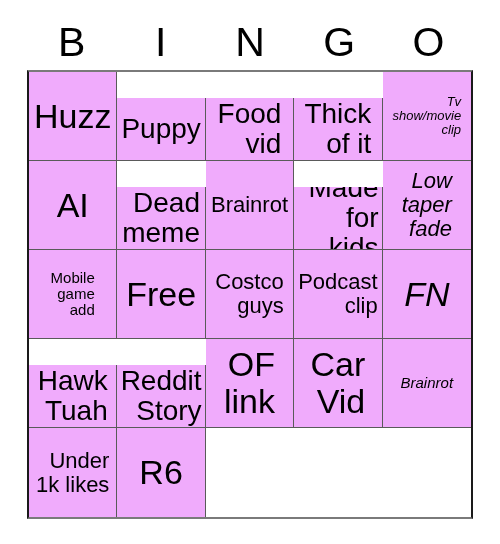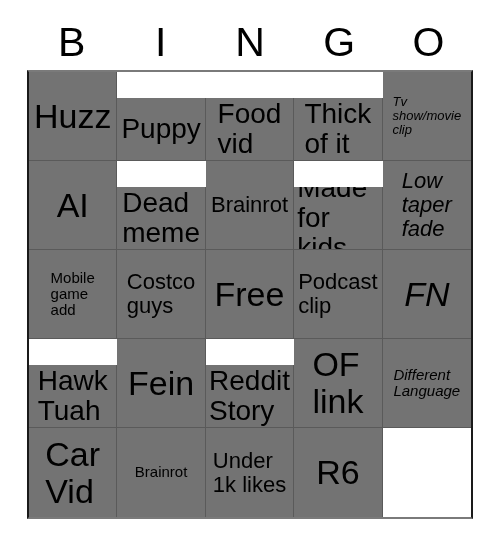--- a/index.html
+++ b/index.html
@@ -50,27 +50,27 @@
     border-bottom: 2px solid #7a7a7a;
     box-sizing: content-box;
     background: #ffffff;
   }
   .bingo-cell {
     border-right: 1px solid #5a5a5a;
     border-bottom: 1px solid #5a5a5a;
     display: flex;
     align-items: center;
     justify-content: center;
-    text-align: left;
+    text-align: right;
     padding: 1px 3px;
     box-sizing: border-box;
     overflow: hidden;
     line-height: 1.08;
     white-space: pre-line;
-    background: #737373;
+    background: #f0abfc;
   }
   .bingo-cell:nth-child(5n) { border-right: none; font-style: italic; }
   .bingo-cell:nth-child(n+21) { border-bottom: none; }
 
   
   .fs-xl { font-size: 34px; }
   .fs-lg { font-size: 28px; margin-top: 26px; }
   .fs-md { font-size: 22px; }
   .fs-sm { font-size: 15px; }
   .fs-xs { font-size: 13px; }
@@ -105,37 +105,34 @@
     <div class="bingo-cell fs-md">Brainrot</div>
     <div class="bingo-cell fs-lg">Made
 for kids</div>
     <div class="bingo-cell fs-md">Low
 taper
 fade</div>
 
     <div class="bingo-cell fs-sm">Mobile
 game
 add</div>
+    <div class="bingo-cell fs-xl">Free</div>
     <div class="bingo-cell fs-md">Costco
 guys</div>
-    <div class="bingo-cell fs-xl">Free</div>
     <div class="bingo-cell fs-md">Podcast
 clip</div>
 
     <div class="bingo-cell fs-xl">FN</div>
     <div class="bingo-cell fs-lg">Hawk
 Tuah</div>
-    <div class="bingo-cell fs-xl">Fein</div>
     <div class="bingo-cell fs-lg">Reddit
 Story</div>
     <div class="bingo-cell fs-xl">OF
 link</div>
 
-    <div class="bingo-cell fs-sm">Different
-Language</div>
     <div class="bingo-cell fs-xl">Car
 Vid</div>
     <div class="bingo-cell fs-sm">Brainrot</div>
     <div class="bingo-cell fs-md">Under
 1k likes</div>
     <div class="bingo-cell fs-xl">R6</div>
   </div>
 
 </div>
 

